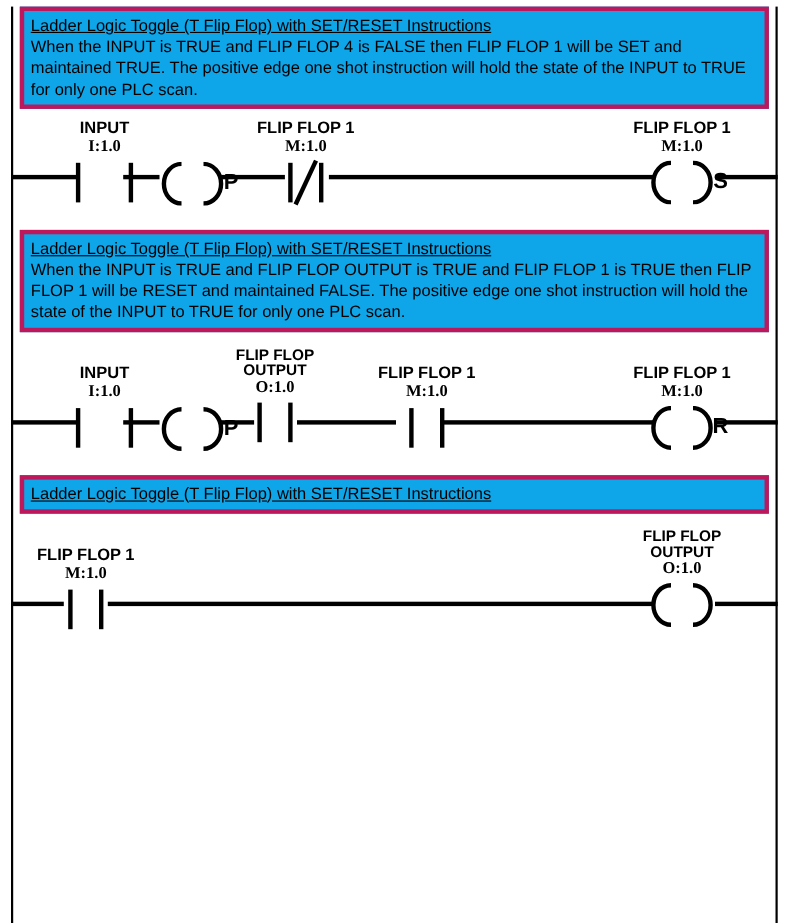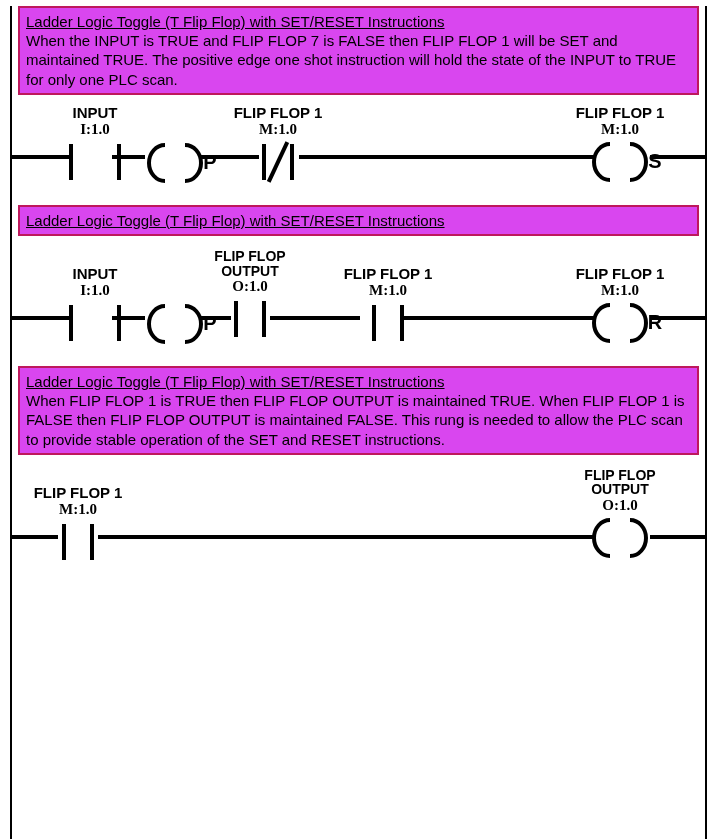--- a/index.html
+++ b/index.html
@@ -19,22 +19,22 @@
     position: absolute;
     top: 0;
     bottom: 0;
     width: 2px;
     background: #000;
   }
   .rail-left { left: 10px; }
   .rail-right { right: 10px; }
 
   .comment-box {
-    background: #d946ef;
-    border: 2px solid #be185d;
+    background: #0ea5e9;
+    border: 4px solid #be185d;
     padding: 4px 6px;
     margin: 6px 18px 10px 18px;
     font-size: 15px;
     line-height: 1.28;
   }
   .comment-title {
     text-decoration: underline;
   }
 
   .rung {
@@ -92,21 +92,21 @@
 </head>
 <body>
 
 <div class="ladder-container">
   <div class="rail-left"></div>
   <div class="rail-right"></div>
 
   <div class="section">
     <div class="comment-box">
       <span class="comment-title">Ladder Logic Toggle (T Flip Flop) with SET/RESET Instructions</span><br>
-      <span>When the INPUT is TRUE and FLIP FLOP 7 is FALSE then FLIP FLOP 1 will be SET and maintained TRUE. The positive edge one shot instruction will hold the state of the INPUT to TRUE for only one PLC scan.</span>
+      <span>When the INPUT is TRUE and FLIP FLOP 4 is FALSE then FLIP FLOP 1 will be SET and maintained TRUE. The positive edge one shot instruction will hold the state of the INPUT to TRUE for only one PLC scan.</span>
     </div>
     <div class="rung">
 
       <div class="wire" style="left:10px;width:62px;"></div>
       <div class="wire" style="left:112px;width:33px;"></div>
       <div class="wire" style="left:201px;width:58px;"></div>
       <div class="wire" style="left:299px;width:295px;"></div>
       <div class="wire" style="left:650px;width:57px;"></div>
 
       <div class="element no-contact" style="left:55px;width:80px;">
@@ -148,20 +148,21 @@
           </svg>
           <span class="letter">S</span>
         </div>
       </div>
     </div>
   </div>
 
   <div class="section">
     <div class="comment-box">
       <span class="comment-title">Ladder Logic Toggle (T Flip Flop) with SET/RESET Instructions</span><br>
+      <span>When the INPUT is TRUE and FLIP FLOP OUTPUT is TRUE and FLIP FLOP 1 is TRUE then FLIP FLOP 1 will be RESET and maintained FALSE. The positive edge one shot instruction will hold the state of the INPUT to TRUE for only one PLC scan.</span>
     </div>
     <div class="rung" style="height:110px;">
       <div class="wire" style="left:10px;width:62px;top:70px;"></div>
       <div class="wire" style="left:112px;width:33px;top:70px;"></div>
       <div class="wire" style="left:201px;width:30px;top:70px;"></div>
       <div class="wire" style="left:270px;width:90px;top:70px;"></div>
       <div class="wire" style="left:400px;width:195px;top:70px;"></div>
       <div class="wire" style="left:650px;width:57px;top:70px;"></div>
 
       <div class="element no-contact" style="left:55px;width:80px;top:20px;">
@@ -211,21 +212,20 @@
           </svg>
           <span class="letter">R</span>
         </div>
       </div>
     </div>
   </div>
 
   <div class="section">
     <div class="comment-box">
       <span class="comment-title">Ladder Logic Toggle (T Flip Flop) with SET/RESET Instructions</span><br>
-      <span>When FLIP FLOP 1 is TRUE then FLIP FLOP OUTPUT is maintained TRUE. When FLIP FLOP 1 is FALSE then FLIP FLOP OUTPUT is maintained FALSE. This rung is needed to allow the PLC scan to provide stable operation of the SET and RESET instructions.</span>
     </div>
     <div class="rung" style="height:110px;">
       <div class="wire" style="left:10px;width:48px;top:70px;"></div>
       <div class="wire" style="left:98px;width:496px;top:70px;"></div>
       <div class="wire" style="left:650px;width:57px;top:70px;"></div>
 
       <div class="element no-contact" style="left:20px;width:116px;top:20px;">
         <span class="lbl1">FLIP FLOP 1</span>
         <span class="lbl2">M:1.0</span>
         <div class="sym" style="width:60px;margin:4px auto 0;">

